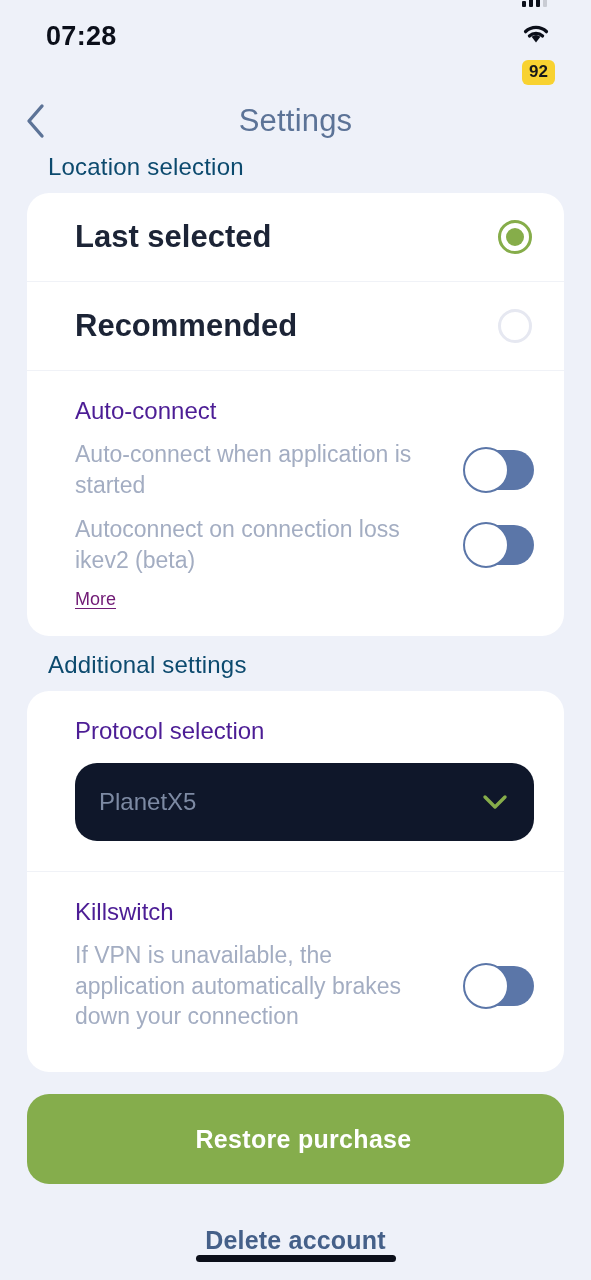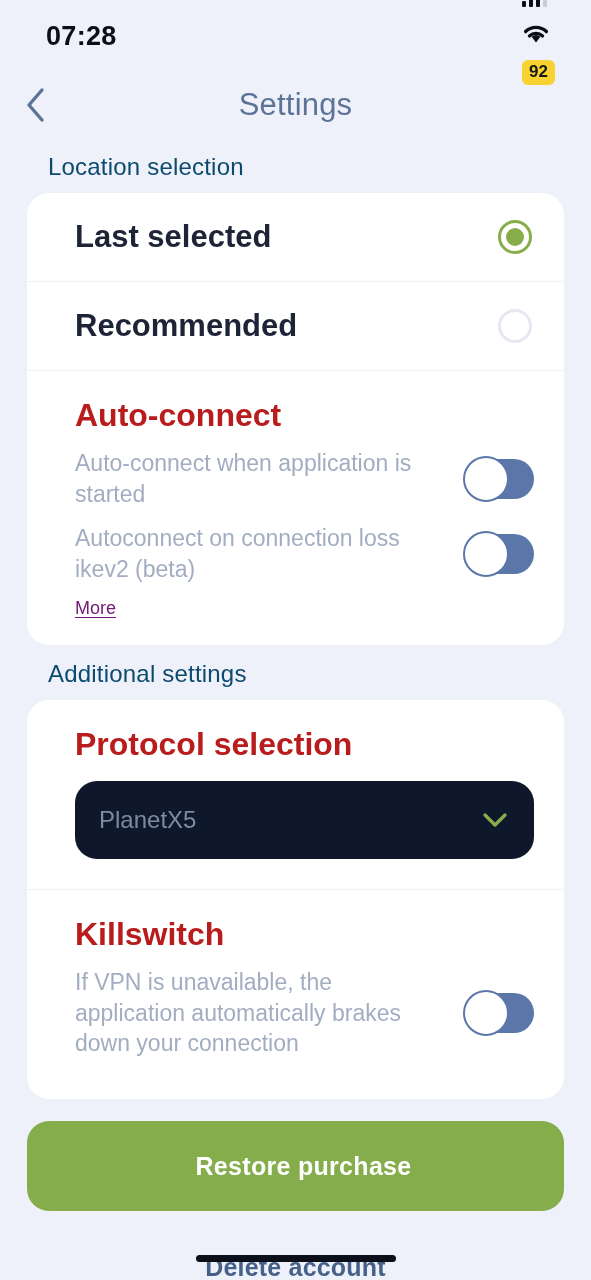--- a/index.html
+++ b/index.html
@@ -37,21 +37,21 @@
   .wifi { width:28px; height:21px; }
   .battery {
     background:#f8d231; color:#17181a;
     font-size:17px; font-weight:bold;
     border-radius:6px; padding:1px 7px 2px 7px;
     line-height:1.25;
   }
 
   
   .navbar {
-    position:absolute; top:72px; left:0; right:0; height:66px;
+    position:absolute; top:88px; left:0; right:0; height:66px;
     display:flex; align-items:center;
   }
   .back-btn {
     position:absolute; left:10px; top:50%; transform:translateY(-50%);
     width:50px; height:50px;
     display:flex; align-items:center; justify-content:center;
     cursor:pointer;
   }
   .nav-title {
     width:100%; text-align:center;
@@ -93,21 +93,21 @@
   }
   .radio.on { border-color:#86ad4a; }
   .radio.on::after {
     content:""; width:18px; height:18px; border-radius:50%;
     background:#86ad4a;
   }
 
   
   .block { padding:26px 30px 26px 48px; }
   .block-title {
-    font-size:32px; font-weight:bold; color:#b91c1c;
+    font-size:24px; font-weight:normal; color:#4c1d95;
     margin-bottom:14px;
   }
   .setting-row {
     display:flex; align-items:center; justify-content:space-between;
     gap:18px; margin-bottom:14px;
   }
   .setting-text {
     font-size:23px; color:#a3adc2; line-height:1.33;
     max-width:400px;
   }

